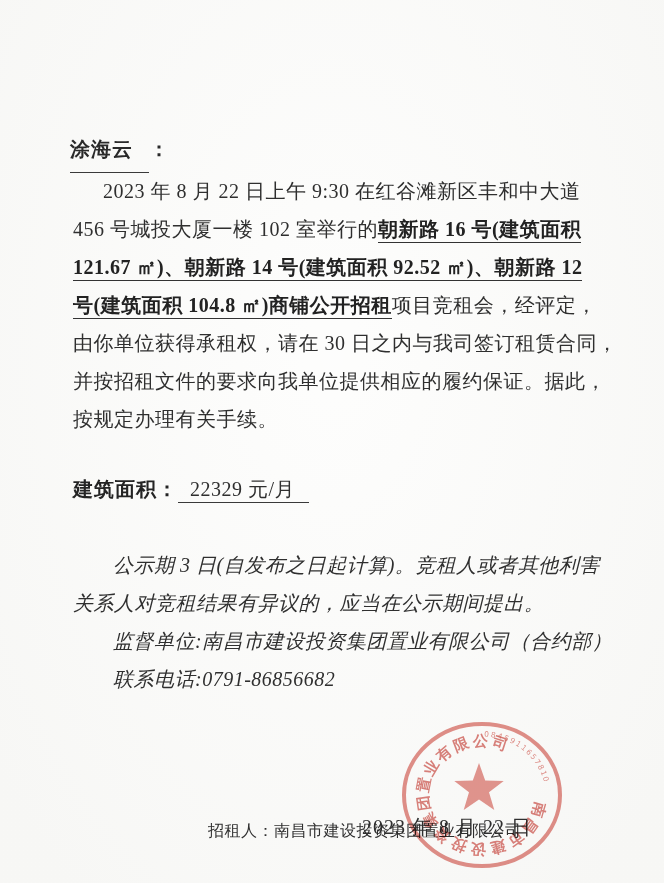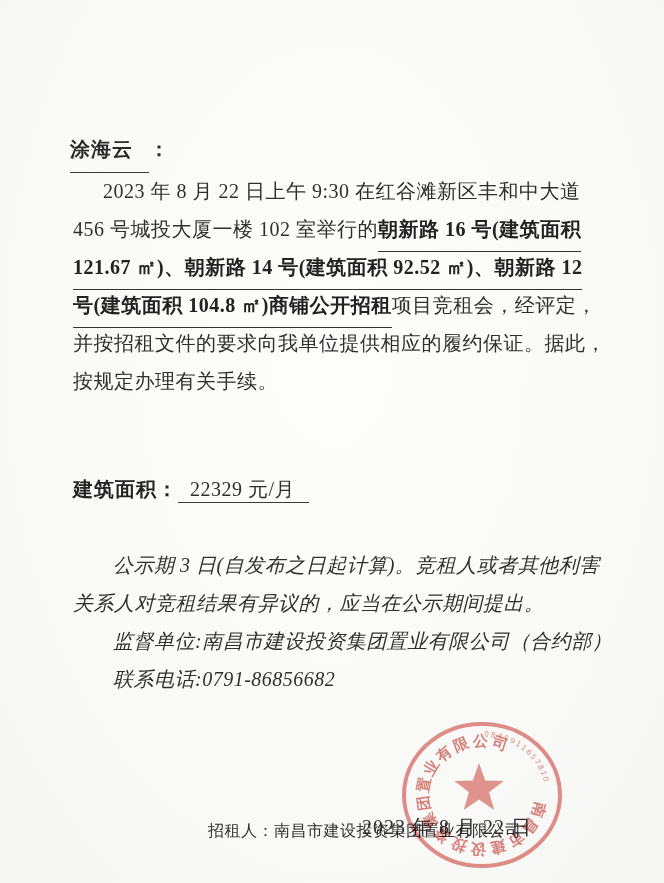--- a/index.html
+++ b/index.html
@@ -52,21 +52,21 @@
   .body-block .bline {
     height: 38px;
     line-height: 38px;
     white-space: nowrap;
   }
   .bline.indent { padding-left: 30px; }
   .em {
     font-weight: bold;
     color: #222;
     border-bottom: 1.6px solid #333;
-    padding-bottom: 11px;
+    padding-bottom: 2px;
     margin-top: 41px;
   }
   .result-line {
     position: absolute;
     top: 470px; left: 73px;
     height: 38px; line-height: 38px;
     font-size: 20px;
     letter-spacing: 0.5px;
     white-space: nowrap;
   }
@@ -117,20 +117,21 @@
 <div class="page">
 
 
   <div class="salutation"><span class="uname">涂海云</span><span>：</span></div>
 
   <div class="body-block">
     <div class="bline indent"><span>2023 年 8 月 22 日上午 9:30 在红谷滩新区丰和中大道</span></div>
     <div class="bline"><span>456 号城投大厦一楼 102 室举行的</span><span class="em">朝新路 16 号(建筑面积</span></div>
     <div class="bline"><span class="em">121.67 ㎡)、朝新路 14 号(建筑面积 92.52 ㎡)、朝新路 12</span></div>
     <div class="bline"><span class="em">号(建筑面积 104.8 ㎡)商铺公开招租</span><span>项目竞租会，经评定，</span></div>
+    <div class="bline"><span>由你单位获得承租权，请在 30 日之内与我司签订租赁合同，</span></div>
     <div class="bline"><span>并按招租文件的要求向我单位提供相应的履约保证。据此，</span></div>
     <div class="bline"><span>按规定办理有关手续。</span></div>
   </div>
 
   <div class="result-line"><span class="rlabel">建筑面积：</span><span class="rvalue">22329 元/月</span></div>
 
   <div class="notice-block">
     <div class="bline indent"><span>公示期 3 日(自发布之日起计算)。竞租人或者其他利害</span></div>
     <div class="bline"><span>关系人对竞租结果有异议的，应当在公示期间提出。</span></div>
     <div class="bline indent"><span>监督单位:南昌市建设投资集团置业有限公司（合约部）</span></div>

